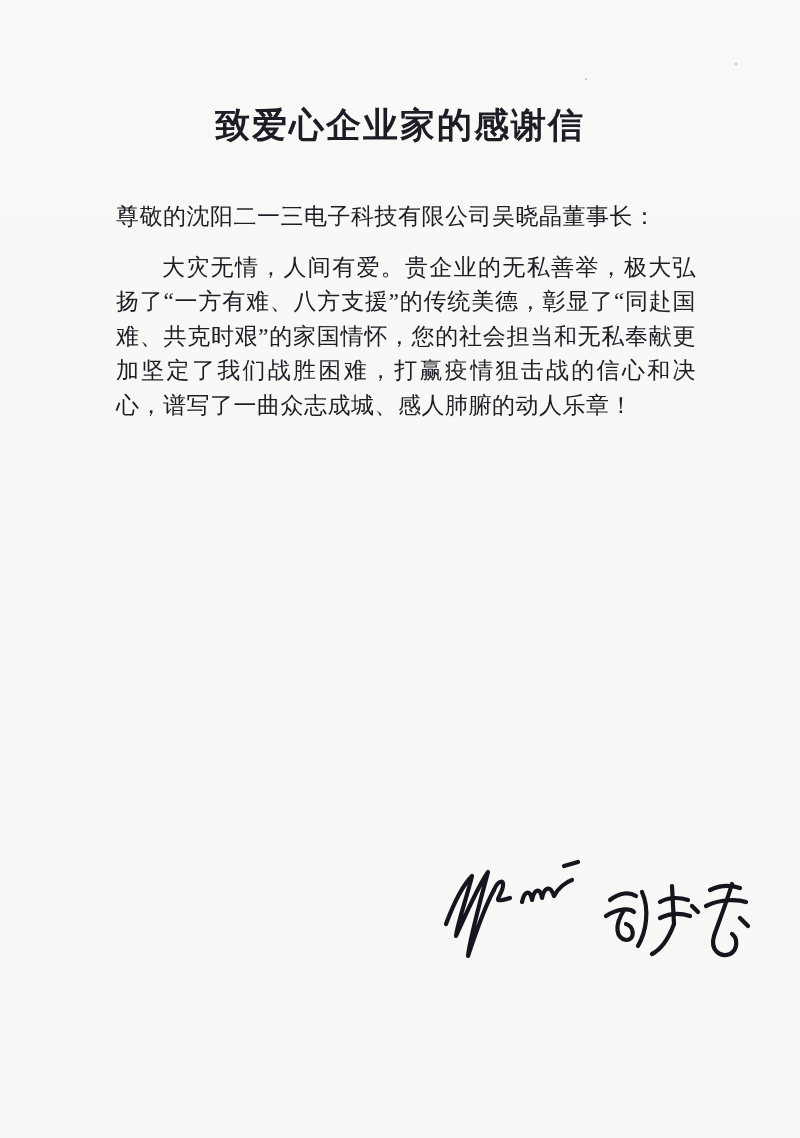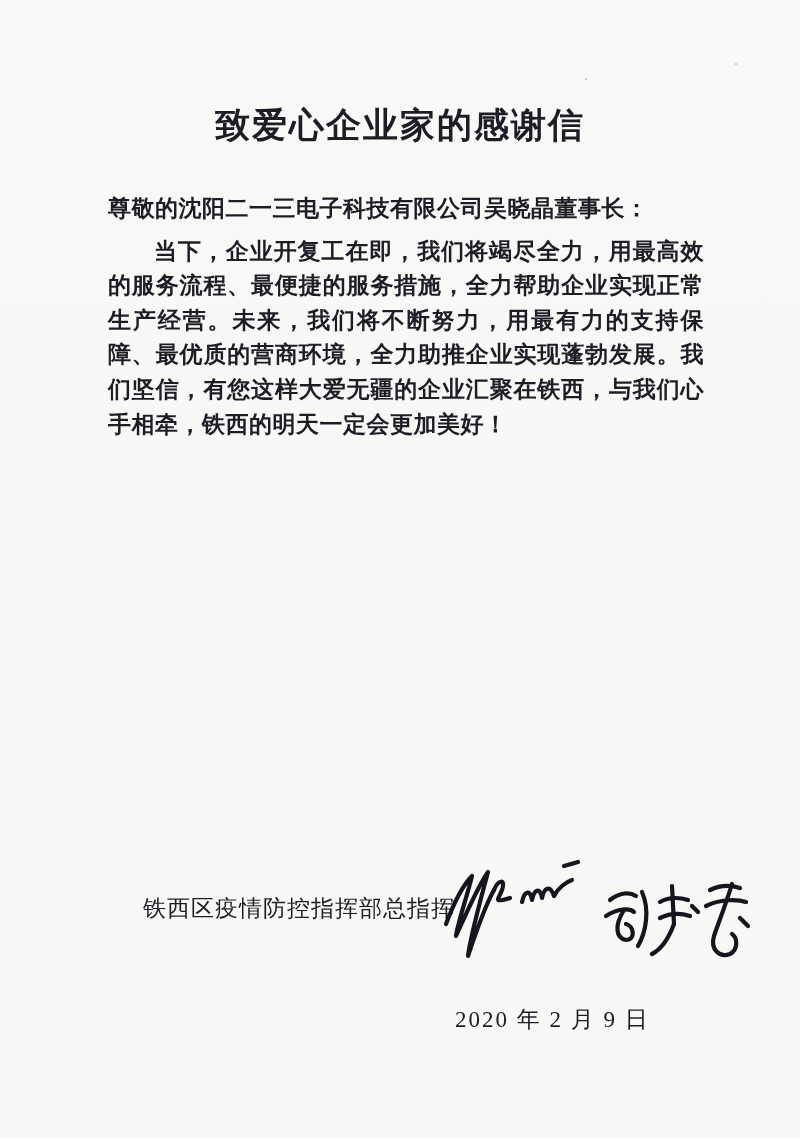--- a/index.html
+++ b/index.html
@@ -26,21 +26,21 @@
   .body-text {
     position: absolute;
     top: 184px;
     left: 100px;
     width: 612px;
     font-size: 23px;
     line-height: 34.6px;
     text-align: justify;
     letter-spacing: 0.5px;
   }
-  .body-text p { margin: 8px; text-indent: 2em; font-weight: bold; }
+  .body-text p { margin: 16px; text-indent: 2em; }
   .body-text p.salutation { text-indent: 0; }
   .signer-role {
     position: absolute;
     left: 143px;
     top: 893px;
     font-size: 23px;
     letter-spacing: 1px;
     white-space: nowrap;
   }
   .signature-1 { position: absolute; left: 436px; top: 856px; }
@@ -65,24 +65,23 @@
 </style>
 </head>
 <body>
 
 <div class="page">
 
   <h1 class="title">致爱心企业家的感谢信</h1>
 
   <div class="body-text">
     <p class="salutation">尊敬的沈阳二一三电子科技有限公司吴晓晶董事长：</p>
-    <p>当下，企业开复工在即，我们将竭尽全力，用最高效的服务流程、最便捷的服务措施，全力帮助企业实现正常生产经营。未来，我们将不断努力，用最有力的支持保障、最优质的营商环境，全力助推企业实现蓬勃发展。我们坚信，有您这样大爱无疆的企业汇聚在铁西，与我们心手相牵，铁西的明天一定会更加美好！</p>
+    <p>大灾无情，人间有爱。贵企业的无私善举，极大弘扬了“一方有难、八方支援”的传统美德，彰显了“同赴国难、共克时艰”的家国情怀，您的社会担当和无私奉献更加坚定了我们战胜困难，打赢疫情狙击战的信心和决心，谱写了一曲众志成城、感人肺腑的动人乐章！</p>
   </div>
 
-  <div class="signer-role">铁西区疫情防控指挥部总指挥</div>
 
   <div class="signature-1">
     <svg width="158" height="108" viewBox="0 0 158 108" aria-hidden="true">
       <path class="sig-stroke" d="M10,68 C16,52 26,30 36,20 C30,44 22,66 20,80 C30,58 42,30 52,16 C44,46 34,82 32,100 C40,76 50,48 58,34"></path>
       <path class="sig-stroke" d="M58,34 C62,24 70,22 66,34 C62,44 57,47 74,42"></path>
       <path class="sig-stroke" d="M86,46 C88,36 94,32 96,44 C98,34 104,30 106,42 C108,32 114,28 118,40 C122,32 130,26 136,24"></path>
       <path class="sig-stroke" d="M128,10 L142,6"></path>
     </svg>
   </div>
 
@@ -97,18 +96,17 @@
       <path class="sig-stroke" d="M62,42 C74,36 86,38 92,40"></path>
       <path class="sig-stroke" d="M76,48 C70,64 62,74 54,78"></path>
       <path class="sig-stroke" d="M94,30 L100,36"></path>
       <path class="sig-stroke" d="M112,14 C124,8 136,10 142,12"></path>
       <path class="sig-stroke" d="M108,30 C124,22 142,24 148,26"></path>
       <path class="sig-stroke" d="M134,8 C128,28 120,48 116,60 C112,74 122,82 132,78 C140,74 140,62 134,58"></path>
       <path class="sig-stroke" d="M142,42 L150,50"></path>
     </svg>
   </div>
 
-  <div class="date-line">2020 年 2 月 9 日</div>
 
   <div class="speck" style="left:735px; top:63px; width:2px; height:2px;"></div>
   <div class="speck" style="left:585px; top:78px; width:2px; height:2px;"></div>
 
 </div>
 
 </body></html>

